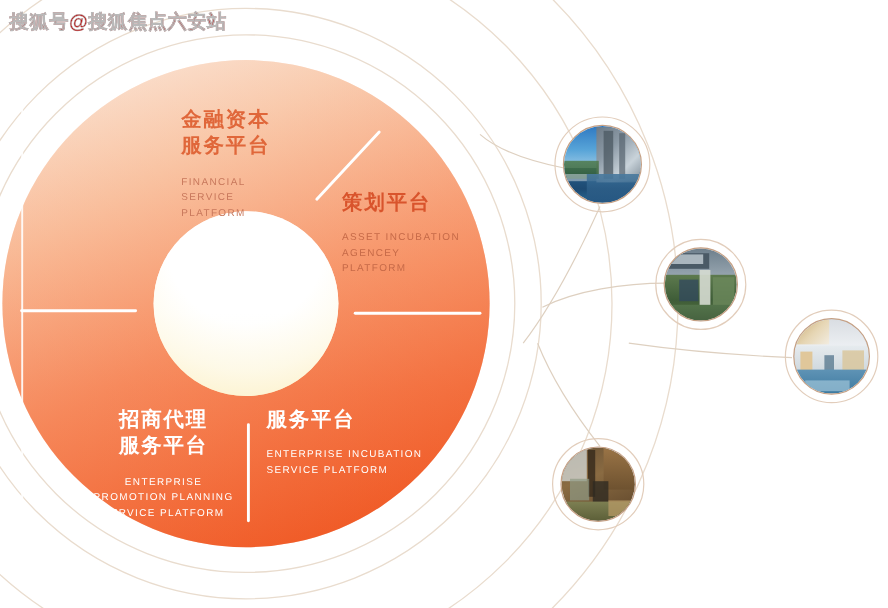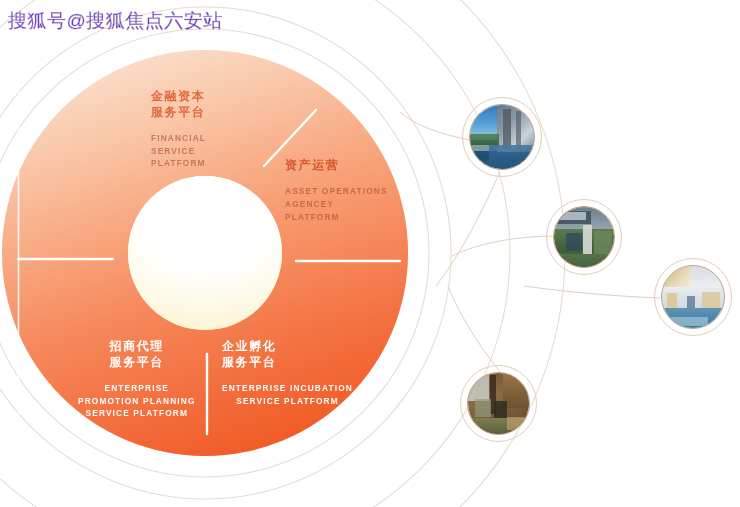--- a/index.html
+++ b/index.html
@@ -15,23 +15,23 @@
     position: relative;
     width: 740px;
     height: 507px;
     background: #ffffff;
     overflow: hidden;
   }
 
   
   .watermark {
     position: absolute;
-    font-size: 19px;
-    font-weight: normal;
-    color: #6d28d9;
+    font-size: 16px;
+    font-weight: bold;
+    color: #b91c1c;
     letter-spacing: 0.5px;
     white-space: nowrap;
     -webkit-text-stroke: 0.4px #b9b9b9;
   }
   #wm-top    { left: 8px;  top: 8px; }
   #wm-bottom { left: 561px; top: 481px; }
 
   
   #diagram {
     position: absolute;
@@ -41,45 +41,45 @@
     height: 507px;
   }
 
   
   .label-block {
     position: absolute;
     line-height: 1.32;
     white-space: nowrap;
   }
   .label-cn {
-    font-size: 12px;
+    font-size: 17px;
     font-weight: bold;
     letter-spacing: 1.6px;
     margin: 0;
   }
   .label-en {
     font-size: 8.3px;
-    font-weight: bold;
+    font-weight: normal;
     letter-spacing: 1.15px;
     margin: 0;
     line-height: 1.55;
   }
   .gap { height: 11px; }
 
   #label-financial  { left: 151px; top: 89px;  color: #e0673a; }
   #label-financial .label-en { color: #c8785c; }
 
   #label-asset      { left: 285px; top: 158px; color: #d9542c; }
   #label-asset .label-en { color: #c66a48; }
 
   #label-investment { left: 78px;  top: 339px; color: #ffffff; text-align: center; }
   #label-investment .label-en { color: #ffffff; }
 
   #label-enterprise { left: 222px; top: 339px; color: #ffffff; }
-  #label-enterprise .label-en { color: #ffffff; text-align: center; }
+  #label-enterprise .label-en { color: #ffffff; }
 
   
   .photo-circle {
     position: absolute;
     border-radius: 50%;
     overflow: hidden;
     box-sizing: border-box;
     border: 1px solid #c6a084;
     background: #cfd6dc;
   }
@@ -229,38 +229,37 @@
   <div class="label-block" id="label-financial">
     <p class="label-cn">金融资本</p>
     <p class="label-cn">服务平台</p>
     <div class="gap"></div>
     <p class="label-en">FINANCIAL</p>
     <p class="label-en">SERVICE</p>
     <p class="label-en">PLATFORM</p>
   </div>
 
   <div class="label-block" id="label-asset">
-    <p class="label-cn">资产运营</p>
-    <div class="gap"></div>
-    <p class="label-en">ASSET OPERATIONS</p>
+    <p class="label-cn">策划平台</p>
+    <div class="gap"></div>
+    <p class="label-en">ASSET INCUBATION</p>
     <p class="label-en">AGENCEY</p>
     <p class="label-en">PLATFORM</p>
   </div>
 
   <div class="label-block" id="label-investment">
     <p class="label-cn">招商代理</p>
     <p class="label-cn">服务平台</p>
     <div class="gap"></div>
     <p class="label-en">ENTERPRISE</p>
     <p class="label-en">PROMOTION PLANNING</p>
     <p class="label-en">SERVICE PLATFORM</p>
   </div>
 
   <div class="label-block" id="label-enterprise">
-    <p class="label-cn">企业孵化</p>
     <p class="label-cn">服务平台</p>
     <div class="gap"></div>
     <p class="label-en">ENTERPRISE INCUBATION</p>
     <p class="label-en">SERVICE PLATFORM</p>
   </div>
 
   <div class="watermark" id="wm-top">搜狐号@搜狐焦点六安站</div>
 
 </div>
 

